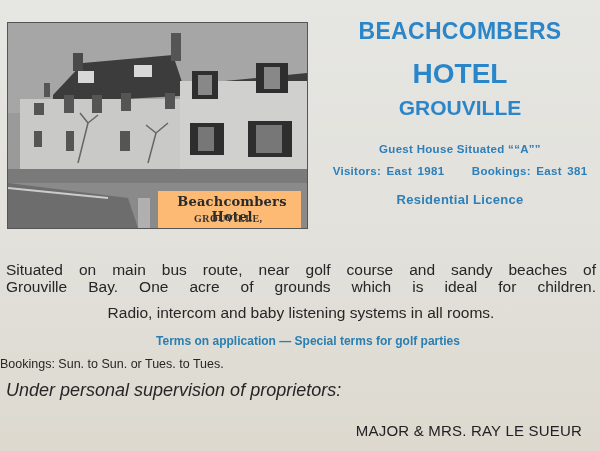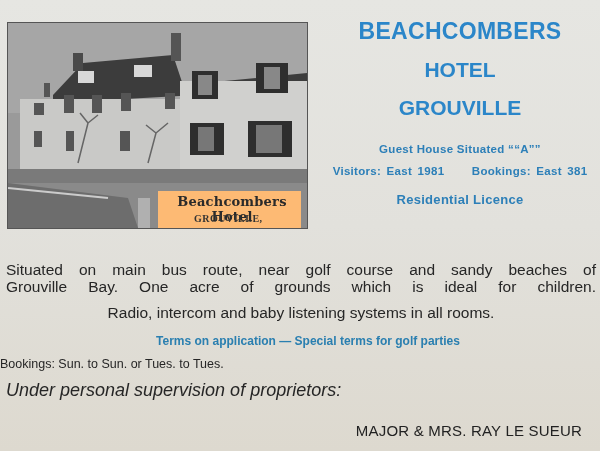--- a/index.html
+++ b/index.html
@@ -21,21 +21,21 @@
   }
   .cap-title {
     position:absolute; left:4px; top:3px; width:140px; text-align:center;
     font-family: "DejaVu Serif", serif; font-weight:bold; font-size:13px; color:#2a2a2a;
     letter-spacing:0.2px;
   }
   .cap-l2 { position:absolute; left:36px; top:22px; font-family:"Liberation Serif", serif; font-weight:bold; font-size:10px; color:#333; letter-spacing:0.5px;}
   .blue { color:#2b86c9; }
   .hdr { position:absolute; left:320px; width:280px; text-align:center; font-weight:bold;margin-top:8px; }
   .h1 { top:10px; font-size:23px; letter-spacing:0.3px; }
-  .h2 { top:50px; font-size:21px; }
+  .h2 { top:50px; font-size:28px; }
   .h3 { top:88px; font-size:21px; }
   .sm { position:absolute; left:320px; width:280px; text-align:center; font-weight:bold; font-size:11.5px; color:#2c7fb8; letter-spacing:0.3px; }
   .s1 { top:143px; }
   .s2 { top:165px; word-spacing:2px; }
   .s3 { top:192px; font-size:13px; }
   .body-p {
     position:absolute; left:6px; width:590px; font-size:15.5px; color:#262626; line-height:21px;
   }
   .p1 { top:259px; text-align:justify; text-align-last:justify; }
   .p2 { top:276px; text-align:justify; text-align-last:justify; }

